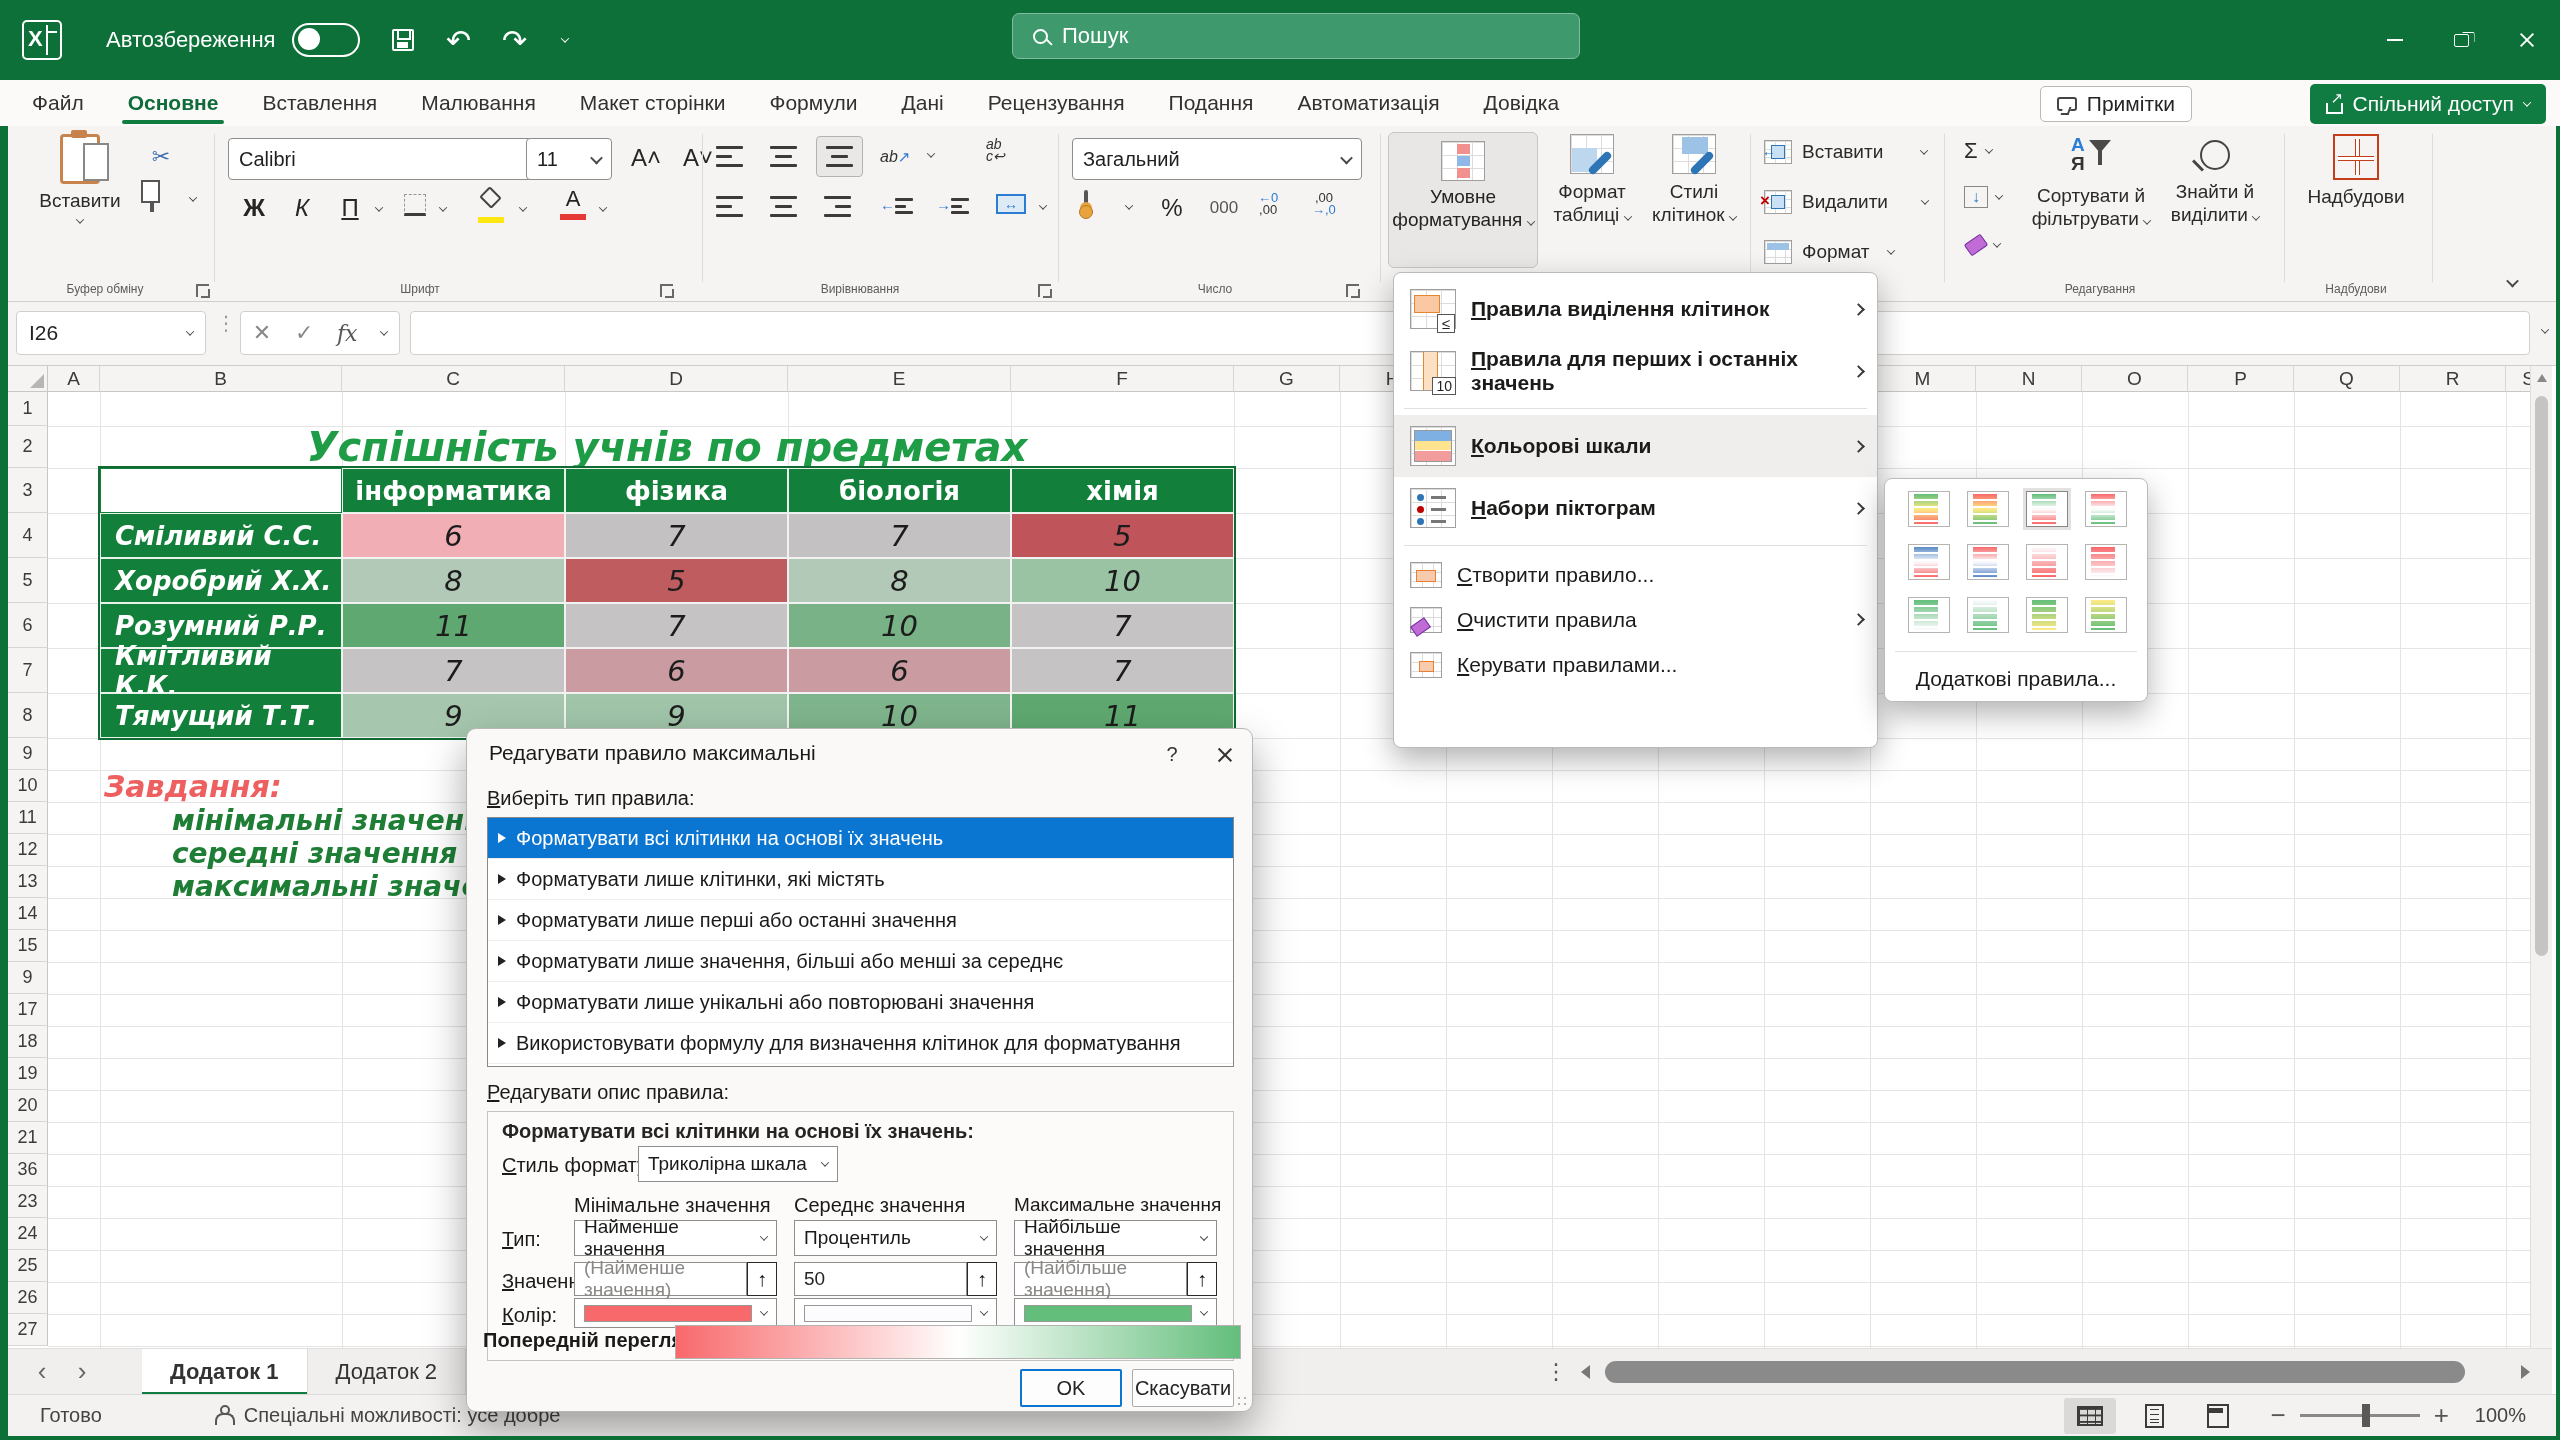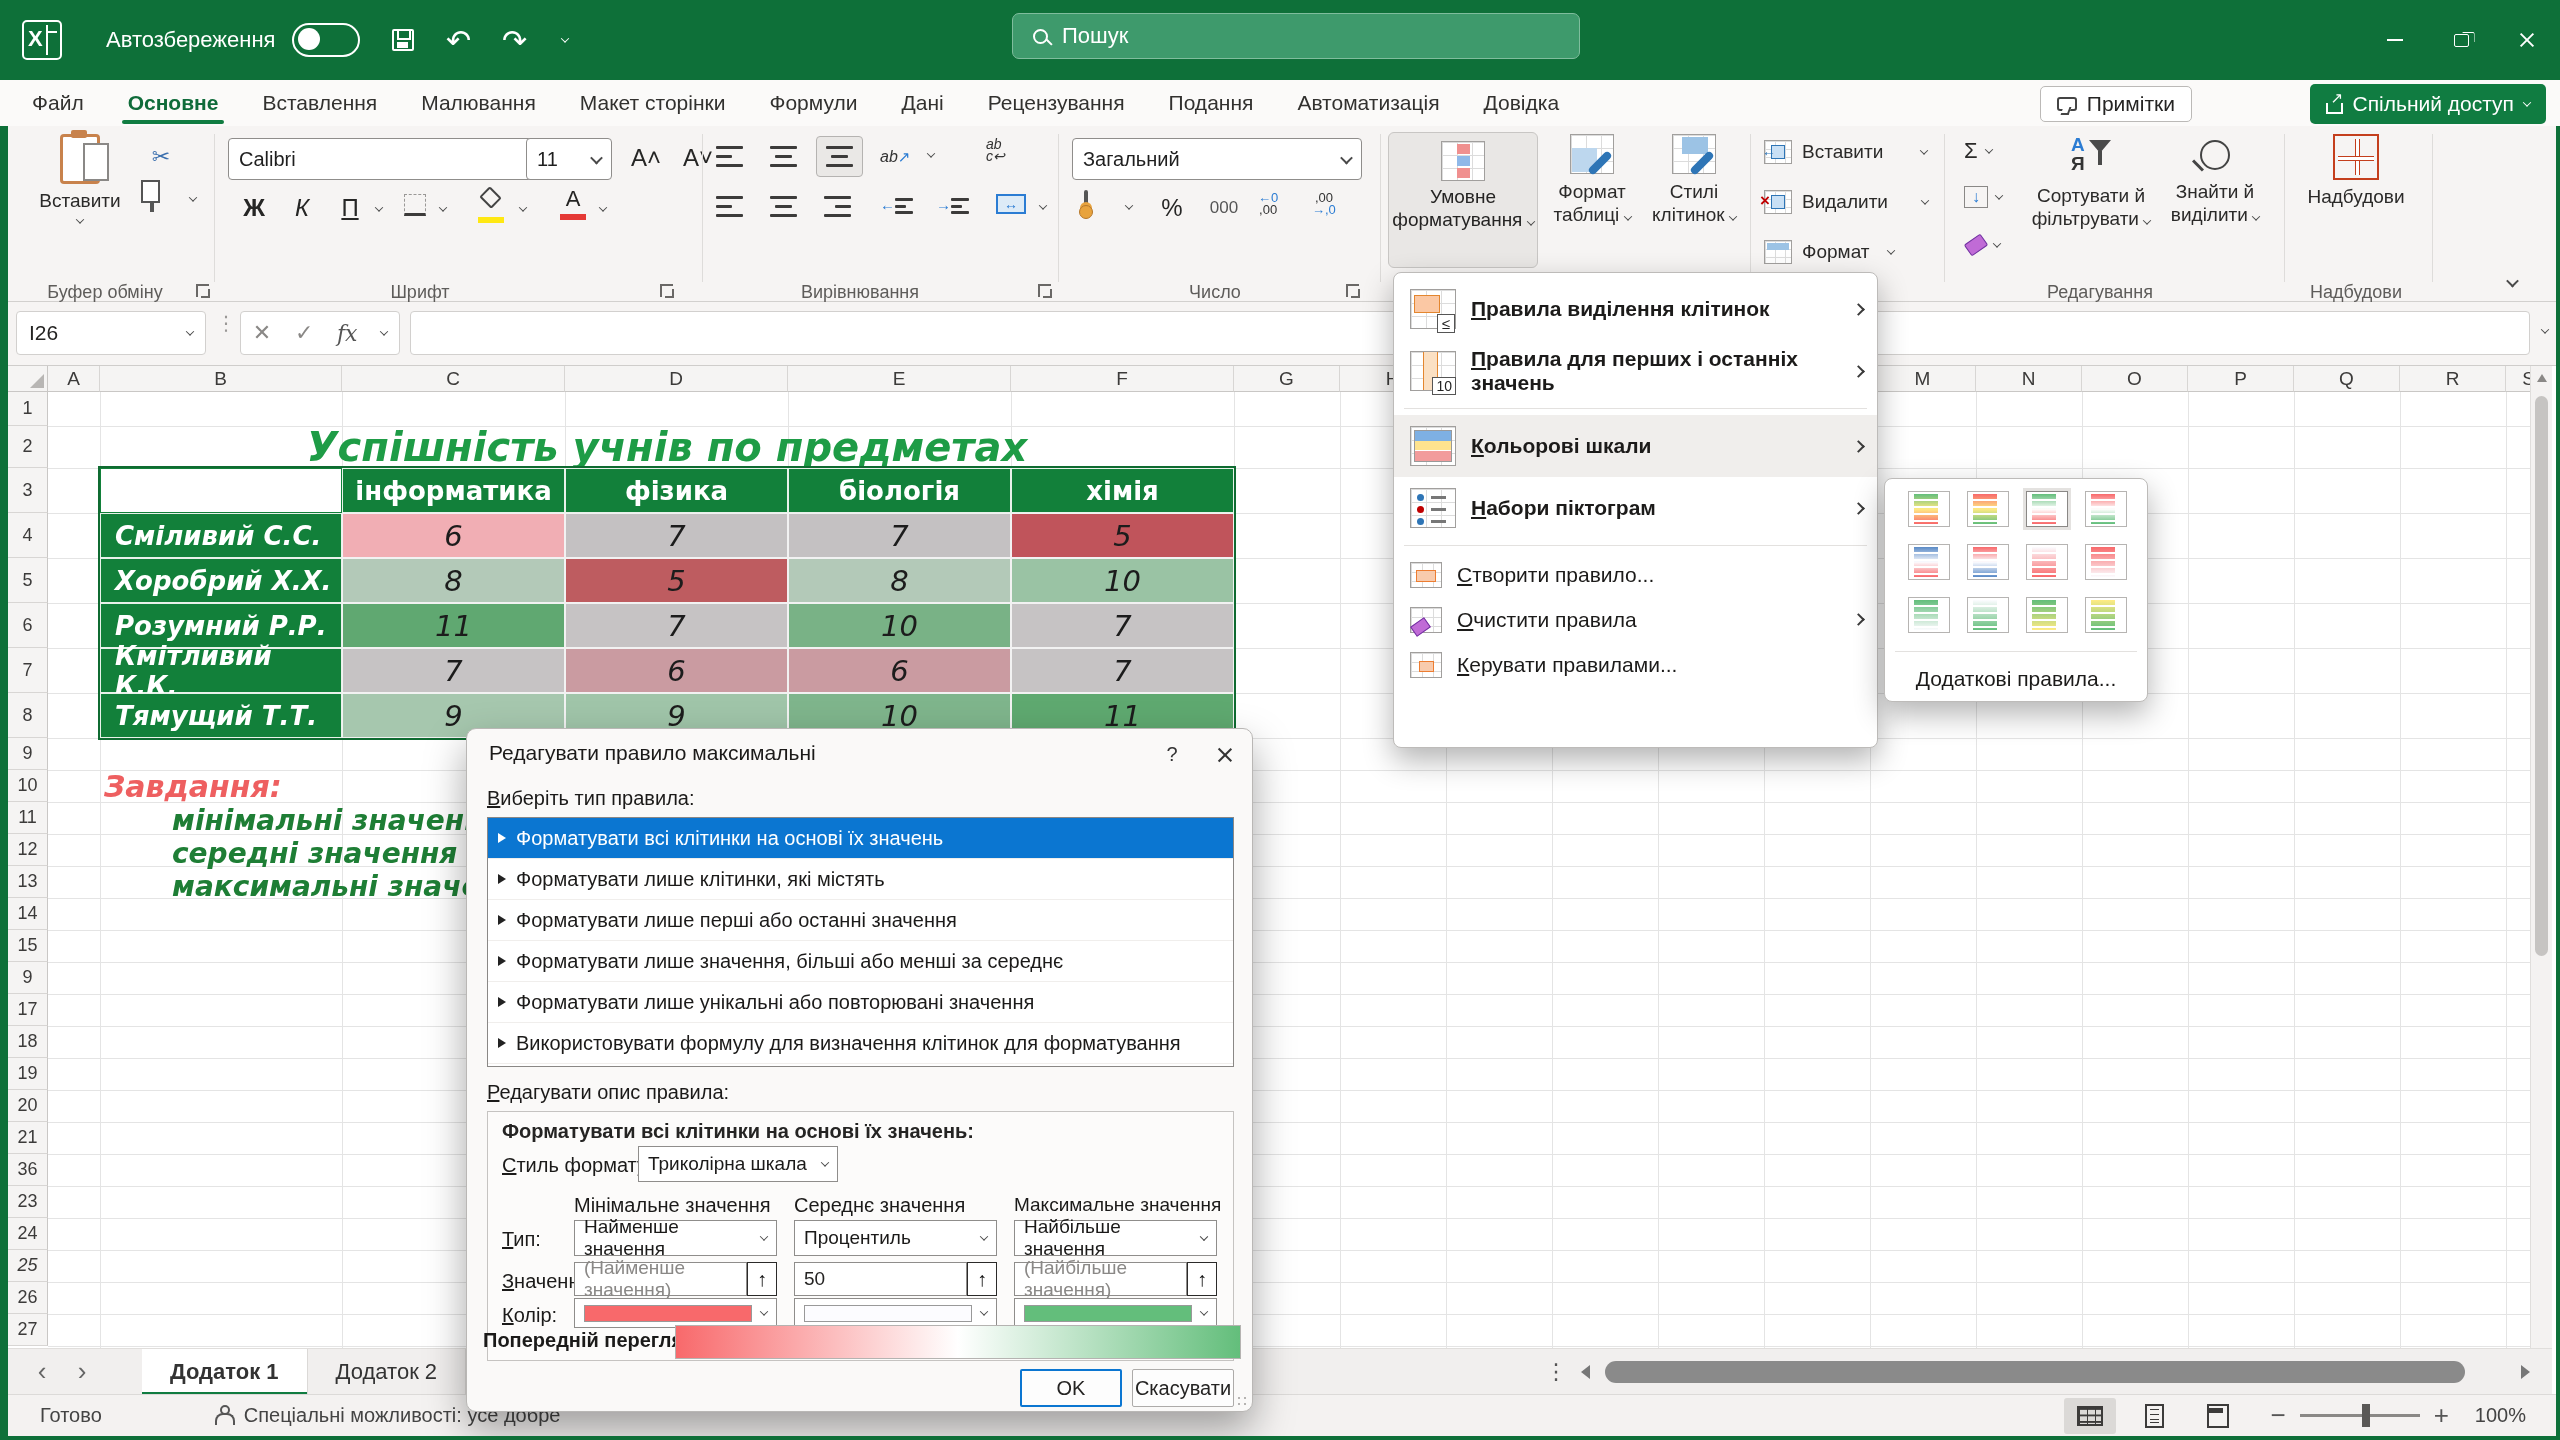--- a/index.html
+++ b/index.html
@@ -43,21 +43,21 @@
   .rtab.active::after{content:"";position:absolute;left:16px;right:16px;bottom:2px;height:4px;border-radius:2px;background:#107C41}
   .notesbtn{position:absolute;right:368px;top:6px;height:36px;padding:0 16px;border:1px solid #BBB9B7;border-radius:5px;background:#fff;display:flex;align-items:center;gap:10px;font-size:21px}
   .bubble{width:20px;height:14px;border:2px solid #444;border-radius:3px;position:relative}
   .bubble::after{content:"";position:absolute;left:3px;bottom:-6px;width:6px;height:6px;background:#fff;border-right:2px solid #444;border-bottom:2px solid #444;transform:skewX(-20deg)}
   .sharebtn{position:absolute;right:14px;top:4px;height:40px;padding:0 16px;border-radius:5px;background:#107C41;color:#fff;display:flex;align-items:center;gap:10px;font-size:21px}
   .shareic{width:17px;height:11px;border:2px solid #fff;border-top:none;position:relative;margin-top:8px}
   .shareic::before{content:"\2197";position:absolute;left:3px;top:-14px;color:#fff;font-size:15px}
   
   .ribbon{position:absolute;left:0;top:126px;width:2560px;height:176px;background:#F6F4F3;border-bottom:1px solid #D2D0CE}
   .gdiv{position:absolute;top:8px;height:148px;width:1px;background:#DEDCDA}
-  .glabel{position:absolute;top:156px;font-size:18px;color:#5E5C5A;text-align:center}
+  .glabel{position:absolute;top:156px;font-size:12px;color:#5E5C5A;text-align:center}
   .launch{position:absolute;top:158px;width:13px;height:13px;border-left:2px solid #6a6866;border-top:2px solid #6a6866}
   .launch::after{content:"";position:absolute;right:-1px;bottom:-1px;width:7px;height:7px;border-right:2px solid #6a6866;border-bottom:2px solid #6a6866}
   .bigbtn{position:absolute;display:flex;flex-direction:column;align-items:center;justify-content:flex-start;gap:6px;font-size:19px;color:#2b2a29;text-align:center}
   .clipic{width:40px;height:50px;border:3px solid #C8824C;border-radius:4px;background:#fff;position:relative}
   .clipic::before{content:"";position:absolute;top:-7px;left:8px;width:16px;height:8px;background:#C8824C;border-radius:2px}
   .clipic::after{content:"";position:absolute;right:-12px;top:6px;width:22px;height:34px;background:#fff;border:2px solid #8a8886}
   .smico{width:30px;height:30px;display:flex;align-items:center;justify-content:center;font-size:22px;color:#3b6fae}
   .copyic{width:15px;height:19px;border:2px solid #555;background:#fff;position:relative}
   .copyic::before{content:"";position:absolute;right:-8px;top:-8px;width:15px;height:19px;border:2px solid #555;background:#fff}
   .pbrush{width:16px;height:9px;background:#D07A28;clip-path:polygon(0 100%,50% 0,100% 100%);transform:rotate(-35deg)}
@@ -558,21 +558,21 @@
       <div class="rowcell" style="top: 564px; height: 32px;">15</div>
       <div class="rowcell" style="top: 596px; height: 32px;">9</div>
       <div class="rowcell" style="top: 628px; height: 32px;">17</div>
       <div class="rowcell" style="top: 660px; height: 32px;">18</div>
       <div class="rowcell" style="top: 692px; height: 32px;">19</div>
       <div class="rowcell" style="top: 724px; height: 32px;">20</div>
       <div class="rowcell" style="top: 756px; height: 32px;">21</div>
       <div class="rowcell" style="top: 788px; height: 32px;">36</div>
       <div class="rowcell" style="top: 820px; height: 32px;">23</div>
       <div class="rowcell" style="top: 852px; height: 32px;">24</div>
-      <div class="rowcell" style="top: 884px; height: 32px; font-style: italic;">25</div>
+      <div class="rowcell" style="top: 884px; height: 32px;">25</div>
       <div class="rowcell" style="top: 916px; height: 32px;">26</div>
       <div class="rowcell" style="top: 948px; height: 32px;">27</div>
     </div>
   <div id="gridlines">
       <div class="vline" style="left: 92px;"></div>
       <div class="vline" style="left: 334px;"></div>
       <div class="vline" style="left: 557px;"></div>
       <div class="vline" style="left: 780px;"></div>
       <div class="vline" style="left: 1003px;"></div>
       <div class="vline" style="left: 1226px;"></div>

